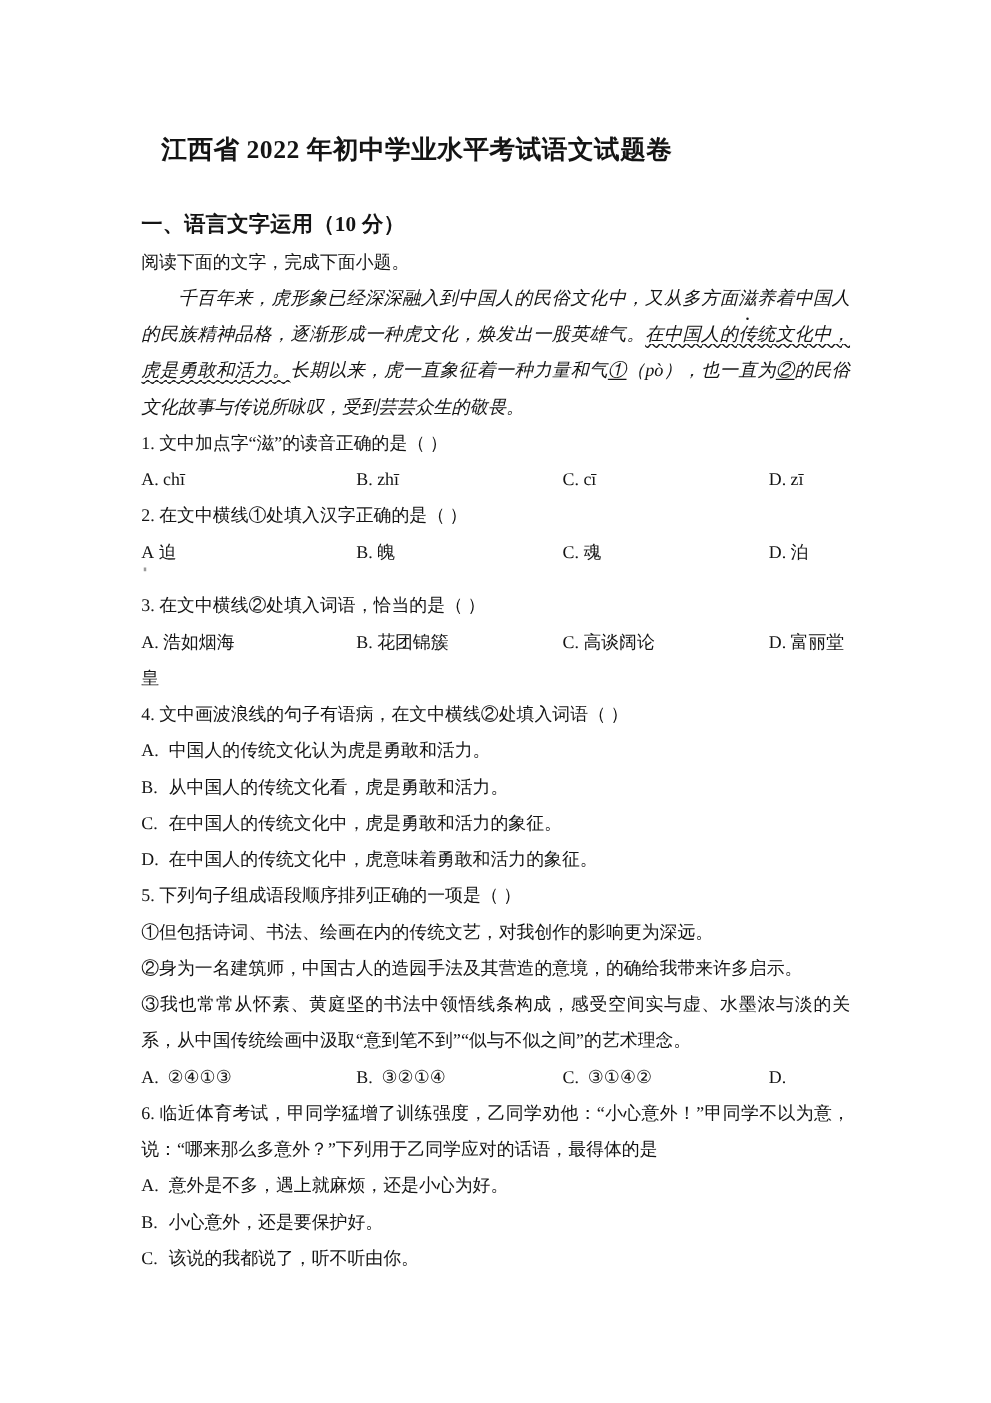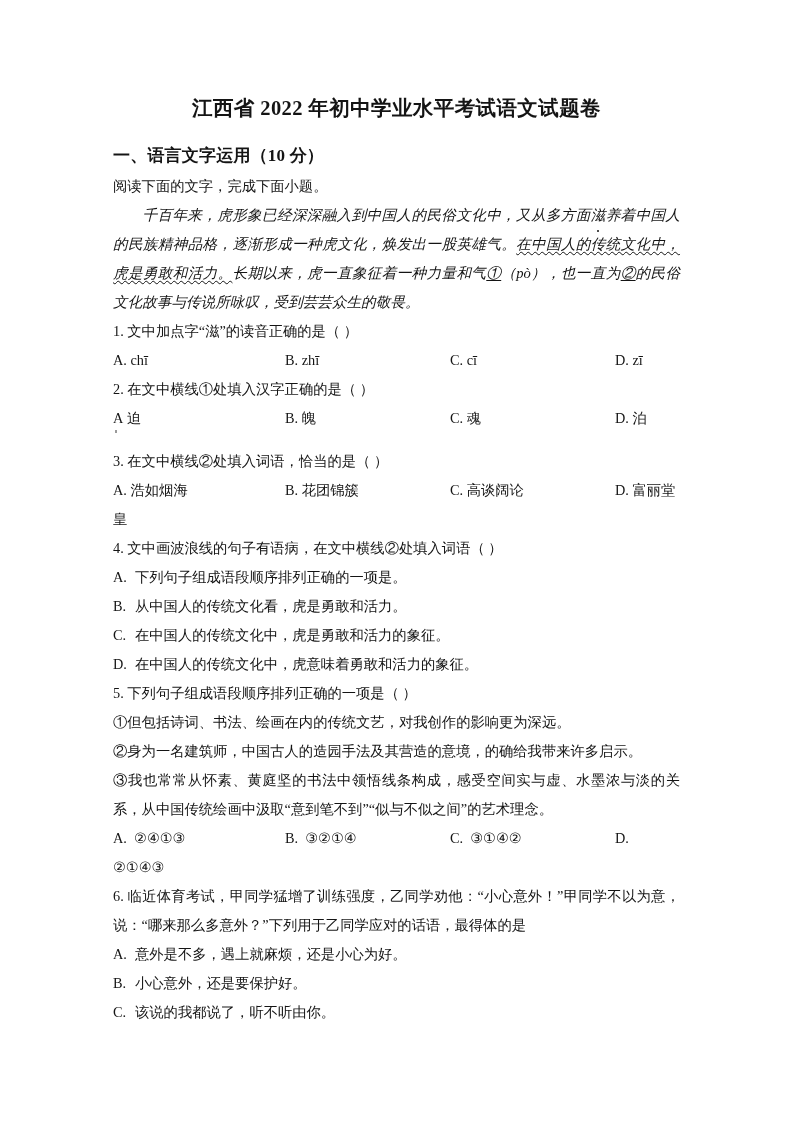--- a/index.html
+++ b/index.html
@@ -16,23 +16,22 @@
   }
   .page {
     position: relative;
     width: 793px;
     height: 1122px;
     box-sizing: border-box;
     padding: 0 113px 0 113px;
     overflow: hidden;
   }
   .doc-title {
-    margin: 4px;
+    margin: 16px;
     padding-top: 92px;
-    text-align: center;
     font-size: 20.5px;
     font-weight: bold;
     letter-spacing: 0.4px;
     line-height: 1.25;
   }
   .section-heading {
     margin: 0;
     padding-top: 17px;
     font-size: 17px;
     font-weight: bold;
@@ -166,35 +165,34 @@
   <p class="q" style="padding-top:14px;"><span>3.</span>&nbsp;<span class="q-stem">在文中横线②处填入词语，恰当的是（     ）</span></p>
   <div class="opt-row">
     <span class="opt c1"><span>A.</span>&nbsp;<span>浩如烟海</span></span>
     <span class="opt c2"><span>B.</span>&nbsp;<span>花团锦簇</span></span>
     <span class="opt c3"><span>C.</span>&nbsp;<span>高谈阔论</span></span>
     <span class="opt c4"><span>D.</span>&nbsp;<span>富丽堂</span></span>
   </div>
   <p class="opt-cont">皇</p>
 
   <p class="q"><span>4.</span>&nbsp;<span class="q-stem">文中画波浪线的句子有语病，在文中横线②处填入词语（      ）</span></p>
-  <p class="opt-line"><span class="lab">A.</span><span>下列句子组成语段顺序排列正确的一项是。</span></p>
+  <p class="opt-line"><span class="lab">A.</span><span>中国人的传统文化认为虎是勇敢和活力。</span></p>
   <p class="opt-line"><span class="lab">B.</span><span>从中国人的传统文化看，虎是勇敢和活力。</span></p>
   <p class="opt-line"><span class="lab">C.</span><span>在中国人的传统文化中，虎是勇敢和活力的象征。</span></p>
   <p class="opt-line"><span class="lab">D.</span><span>在中国人的传统文化中，虎意味着勇敢和活力的象征。</span></p>
 
   <p class="q"><span>5.</span>&nbsp;<span class="q-stem">下列句子组成语段顺序排列正确的一项是（     ）</span></p>
   <p class="item-line">①但包括诗词、书法、绘画在内的传统文艺，对我创作的影响更为深远。</p>
   <p class="item-line">②身为一名建筑师，中国古人的造园手法及其营造的意境，的确给我带来许多启示。</p>
   <p class="item-line">③我也常常从怀素、黄庭坚的书法中领悟线条构成，感受空间实与虚、水墨浓与淡的关系，从中国传统绘画中汲取“意到笔不到”“似与不似之间”的艺术理念。</p>
   <div class="opt-row">
     <span class="opt c1"><span>A.</span>&nbsp;&nbsp;<span>②④①③</span></span>
     <span class="opt c2"><span>B.</span>&nbsp;&nbsp;<span>③②①④</span></span>
     <span class="opt c3"><span>C.</span>&nbsp;&nbsp;<span>③①④②</span></span>
     <span class="opt c4"><span>D.</span></span>
   </div>
-  <p class="opt-cont">②①④③</p>
 
   <p class="q"><span>6.</span>&nbsp;<span class="q-stem">临近体育考试，甲同学猛增了训练强度，乙同学劝他：“小心意外！”甲同学不以为意，说：“哪来那么多意外？”下列用于乙同学应对的话语，最得体的是</span></p>
   <p class="opt-line"><span class="lab">A.</span><span>意外是不多，遇上就麻烦，还是小心为好。</span></p>
   <p class="opt-line"><span class="lab">B.</span><span>小心意外，还是要保护好。</span></p>
   <p class="opt-line"><span class="lab">C.</span><span>该说的我都说了，听不听由你。</span></p>
 
 </div>
 
 </body></html>

